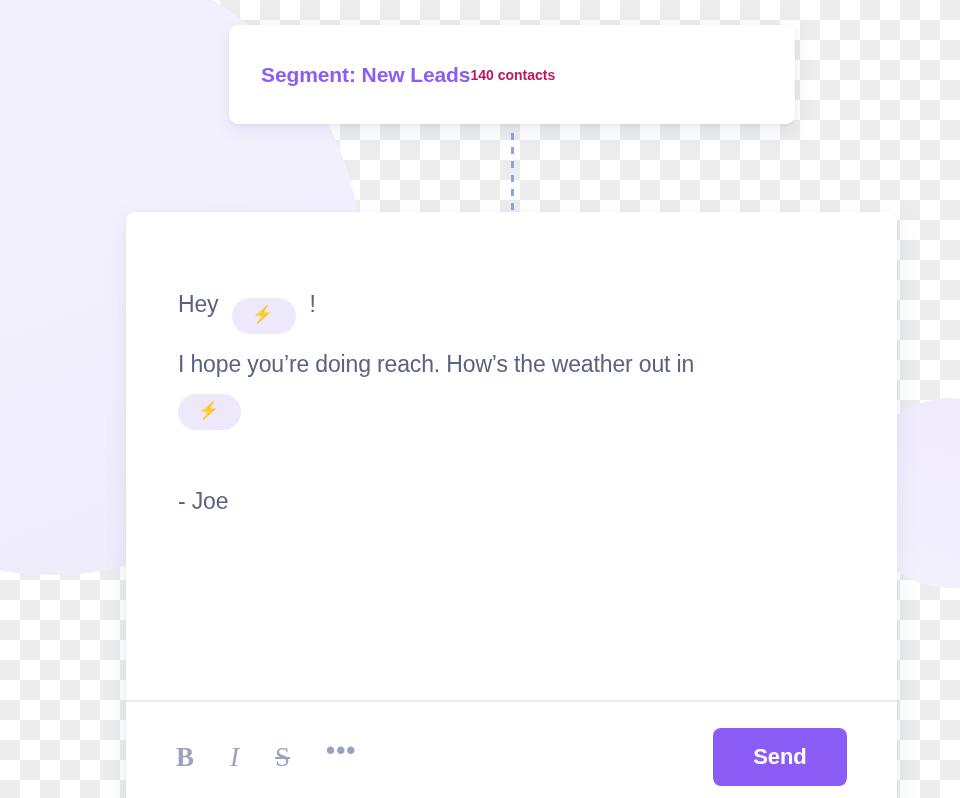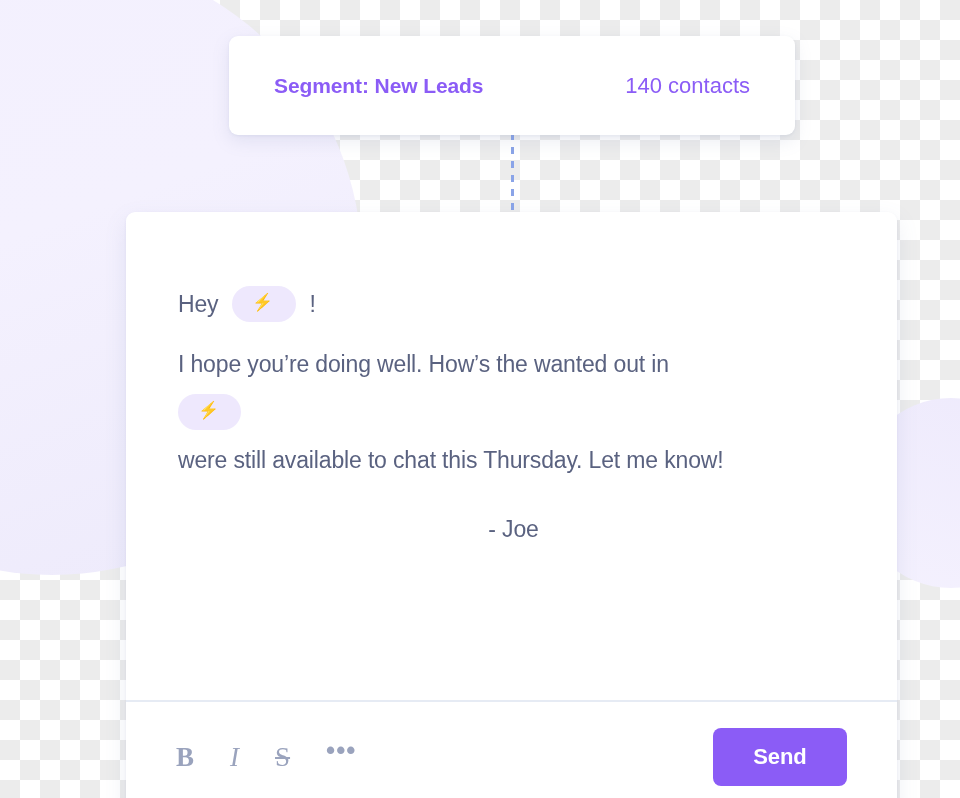--- a/index.html
+++ b/index.html
@@ -55,44 +55,44 @@
     height: 80px;
     background-image: linear-gradient(#8aa4e8 0 7px, transparent 7px 14px);
     background-size: 3px 14px;
     background-repeat: repeat-y;
   }
 
   
   .segment-card {
     position: absolute;
     left: 229px;
-    top: 36px;
+    top: 25px;
     width: 566px;
     height: 99px;
     background: #ffffff;
     border-radius: 9px;
     box-shadow: 0 6px 18px rgba(110, 125, 170, 0.14),
                 0 1px 3px rgba(110, 125, 170, 0.10);
     display: flex;
     align-items: center;
-    justify-content: space-between;
-    padding: 0 45px;
+    justify-content: flex-start;
+    padding: 0 32px;
     box-sizing: border-box;
   }
   .segment-title {
     color: #8b5cf6;
     font-size: 21px;
     font-weight: 600;
     letter-spacing: -0.1px;
     white-space: nowrap;
   }
   .segment-count {
-    color: #8b5cf6;
-    font-size: 22px;
-    font-weight: 400;
+    color: #be185d;
+    font-size: 14px;
+    font-weight: 700;
     white-space: nowrap;
   }
 
   
   .composer-card {
     position: absolute;
     left: 126px;
     top: 212px;
     width: 771px;
     height: 600px;
@@ -107,32 +107,31 @@
 
   .message-body {
     flex: 1 1 auto;
     padding: 62px 48px 0 52px;
     box-sizing: border-box;
   }
 
   .msg-line {
     display: flex;
     flex-wrap: wrap;
-    align-items: center;
+    align-items: flex-end;
     color: #5a6280;
     font-size: 23px;
     line-height: 60px;
     letter-spacing: -0.15px;
   }
   .sig {
-    margin-top: 26px;
+    margin-top: 58px;
     color: #5a6280;
     font-size: 23px;
     letter-spacing: -0.15px;
-    text-align: center;
   }
 
   .pill {
     display: inline-flex;
     align-items: center;
     gap: 8px;
     background: #eee8fd;
     color: #7c4ef0;
     border-radius: 100px;
     padding: 9px 22px 10px 20px;
@@ -220,32 +219,29 @@
 
       <div class="msg-line">
         <span>Hey</span>
         <span class="pill word-gap-l word-gap-r">
           <span class="bolt">⚡</span>
         </span>
         <span>!</span>
       </div>
 
       <div class="msg-line">
-        <span>I hope you’re doing well. How’s the wanted out in</span>
+        <span>I hope you’re doing reach. How’s the weather out in</span>
       </div>
 
       <div class="msg-line">
         <span class="pill word-gap-r">
           <span class="bolt">⚡</span>
         </span>
       </div>
 
-      <div class="msg-line">
-        <span>were still available to chat this Thursday. Let me know!</span>
-      </div>
 
       <div class="sig">- Joe</div>
     </div>
 
     <div class="toolbar">
       <div class="tool-group">
         <span class="tool-btn bold">B</span>
         <span class="tool-btn italic">I</span>
         <span class="tool-btn strike">S</span>
         <span class="tool-btn more">•••</span>

